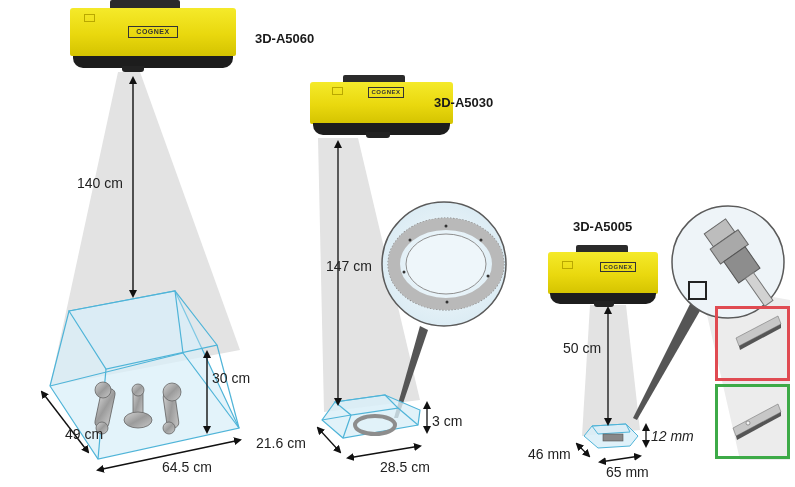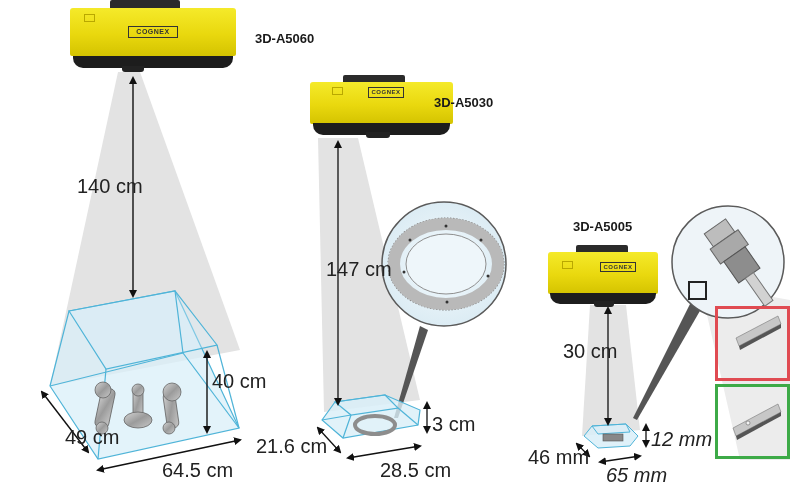--- a/index.html
+++ b/index.html
@@ -1,19 +1,19 @@
 <!DOCTYPE html>
 <html><head>
 <meta charset="utf-8">
 <style>
   html, body { margin:0; padding:0; background:#ffffff; }
   body { width:795px; height:487px; position:relative; overflow:hidden;
          font-family:"Liberation Sans", sans-serif; }
   #stage { position:absolute; left:0; top:0; width:795px; height:359px; }
-  .label { position:absolute; font-size:20px; color:#222; white-space:nowrap; }
+  .label { position:absolute; font-size:14px; color:#222; white-space:nowrap; }
   .model { position:absolute; font-size:13px; font-weight:bold; color:#1a1a1a; white-space:nowrap; }
   .cam { position:absolute; }
   .cam .body { position:absolute; left:0; right:0; background:linear-gradient(180deg,#f5ea2a 0%,#e9d80e 55%,#d4c300 100%);
                border-radius:3px 3px 2px 2px; }
   .cam .top { position:absolute; background:#2b2b2b; border-radius:2px 2px 0 0; }
   .cam .base { position:absolute; left:2%; right:2%; background:#1d1d1d; border-radius:0 0 10px 10px; }
   .cam .foot { position:absolute; background:#222; border-radius:0 0 3px 3px; }
   .cam .logo { position:absolute; border:1.5px solid #333; font-size:7px; font-weight:bold; color:#333;
                letter-spacing:0.5px; text-align:center; line-height:10px; }
   .cam .sticker { position:absolute; width:9px; height:6px; border:1px solid #b9a800; }
@@ -145,21 +145,21 @@
   <div class="cam" style="left:70px;top:0px;width:166px;height:72px;">
     <div class="top" style="left:40px;top:0px;width:70px;height:10px;"></div>
     <div class="body" style="top:8px;height:48px;"></div>
     <div class="sticker" style="left:14px;top:14px;"></div>
     <div class="logo" style="left:58px;top:26px;width:48px;height:10px;">COGNEX</div>
     <div class="base" style="top:56px;height:12px;"></div>
     <div class="foot" style="left:52px;top:66px;width:22px;height:6px;"></div>
   </div>
   <div class="model" style="left:255px;top:31px;">3D-A5060</div>
   <div class="label" style="left:77px;top:175px;">140 cm</div>
-  <div class="label" style="left:212px;top:370px;">40 cm</div>
+  <div class="label" style="left:212px;top:370px;">30 cm</div>
   <div class="label" style="left:17px;top:426px;margin-left:48px;">49 cm</div>
   <div class="label" style="left:162px;top:459px;">64.5 cm</div>
 
   <div class="cam" style="left:310px;top:75px;width:143px;height:64px;">
     <div class="top" style="left:33px;top:0px;width:62px;height:9px;"></div>
     <div class="body" style="top:7px;height:42px;"></div>
     <div class="sticker" style="left:22px;top:12px;"></div>
     <div class="logo" style="left:58px;top:12px;width:34px;height:9px;font-size:6px;line-height:9px;">COGNEX</div>
     <div class="base" style="top:48px;height:12px;"></div>
     <div class="foot" style="left:56px;top:57px;width:24px;height:6px;"></div>
@@ -172,17 +172,17 @@
 
   <div class="cam" style="left:548px;top:245px;width:110px;height:62px;">
     <div class="top" style="left:28px;top:0px;width:52px;height:9px;"></div>
     <div class="body" style="top:7px;height:42px;"></div>
     <div class="sticker" style="left:14px;top:16px;"></div>
     <div class="logo" style="left:52px;top:17px;width:34px;height:8px;font-size:6px;line-height:8px;">COGNEX</div>
     <div class="base" style="top:48px;height:11px;"></div>
     <div class="foot" style="left:46px;top:56px;width:20px;height:6px;"></div>
   </div>
   <div class="model" style="left:573px;top:219px;">3D-A5005</div>
-  <div class="label" style="left:563px;top:340px;">30 cm</div>
+  <div class="label" style="left:563px;top:340px;">50 cm</div>
   <div class="label" style="left:651px;top:428px;font-style:italic;">12 mm</div>
   <div class="label" style="left:528px;top:446px;">46 mm</div>
-  <div class="label" style="left:606px;top:464px;font-style:italic;">65 mm</div>
+  <div class="label" style="left:606px;top:464px;">65 mm</div>
 </div>
 
 </body></html>

